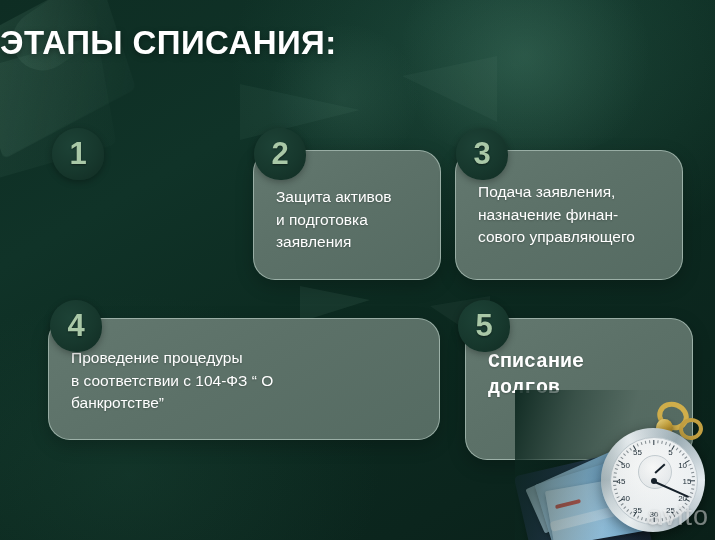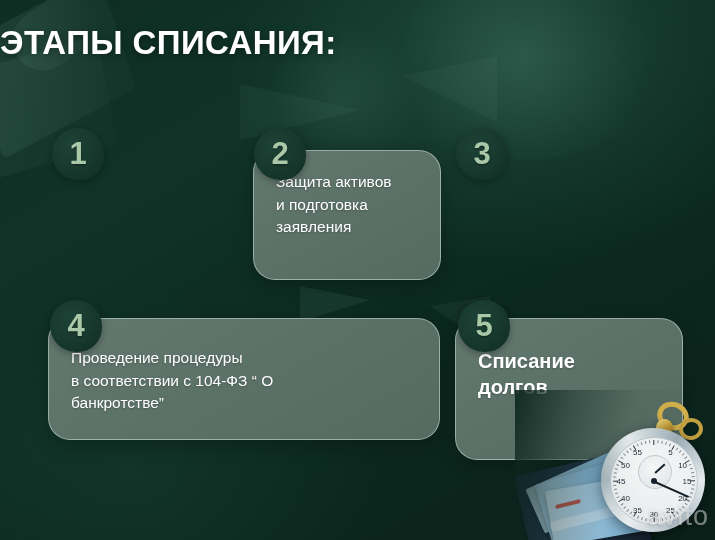--- a/index.html
+++ b/index.html
@@ -151,30 +151,30 @@
     line-height: 1;
     text-shadow: 0 1px 2px rgba(0,0,0,0.45);
     transform: translateY(-1px);
   }
 
   
   #card-1 { left: 52px;  top: 150px; width: 188px; height: 130px; }
   #card-2 { left: 253px; top: 150px; width: 188px; height: 130px; }
   #card-3 { left: 455px; top: 150px; width: 228px; height: 130px; }
   #card-4 { left: 48px;  top: 318px; width: 392px; height: 122px; }
-  #card-5 { left: 455px; top: 318px; width: 228px; height: 142px; }
+  #card-5 { left: 465px; top: 318px; width: 228px; height: 142px; font-family: Liberation Mono, monospace; }
 
   #badge-1 { left: 52px;  top: 128px; }
   #badge-2 { left: 254px; top: 128px; }
   #badge-3 { left: 456px; top: 128px; }
   #badge-4 { left: 50px;  top: 300px; }
   #badge-5 { left: 458px; top: 300px; }
 
   #text-1 { top: 32px; }
-  #text-2 { top: 20px; }
+  #text-2 { top: 35px; }
   #text-3 { top: 30px; }
   #text-4 { top: 28px; }
   #text-5 { top: 30px; }
 
   
   .photo {
     position: absolute;
     right: 0;
     bottom: 0;
     width: 200px;
@@ -360,20 +360,25 @@
 
   <div class="card" id="card-2">
     <div class="card-text" id="text-2">Защита активов
 и подготовка
 заявления</div>
   </div>
   <div class="badge" id="badge-2">
     <span>2</span>
   </div>
 
+  <div class="card" id="card-3">
+    <div class="card-text" id="text-3">Подача заявления,
+назначение финан-
+сового управляющего</div>
+  </div>
   <div class="badge" id="badge-3">
     <span>3</span>
   </div>
 
   <div class="card" id="card-4">
     <div class="card-text" id="text-4">Проведение процедуры
 в соответствии с 104-ФЗ “ О
 банкротстве”</div>
   </div>
   <div class="badge" id="badge-4">

